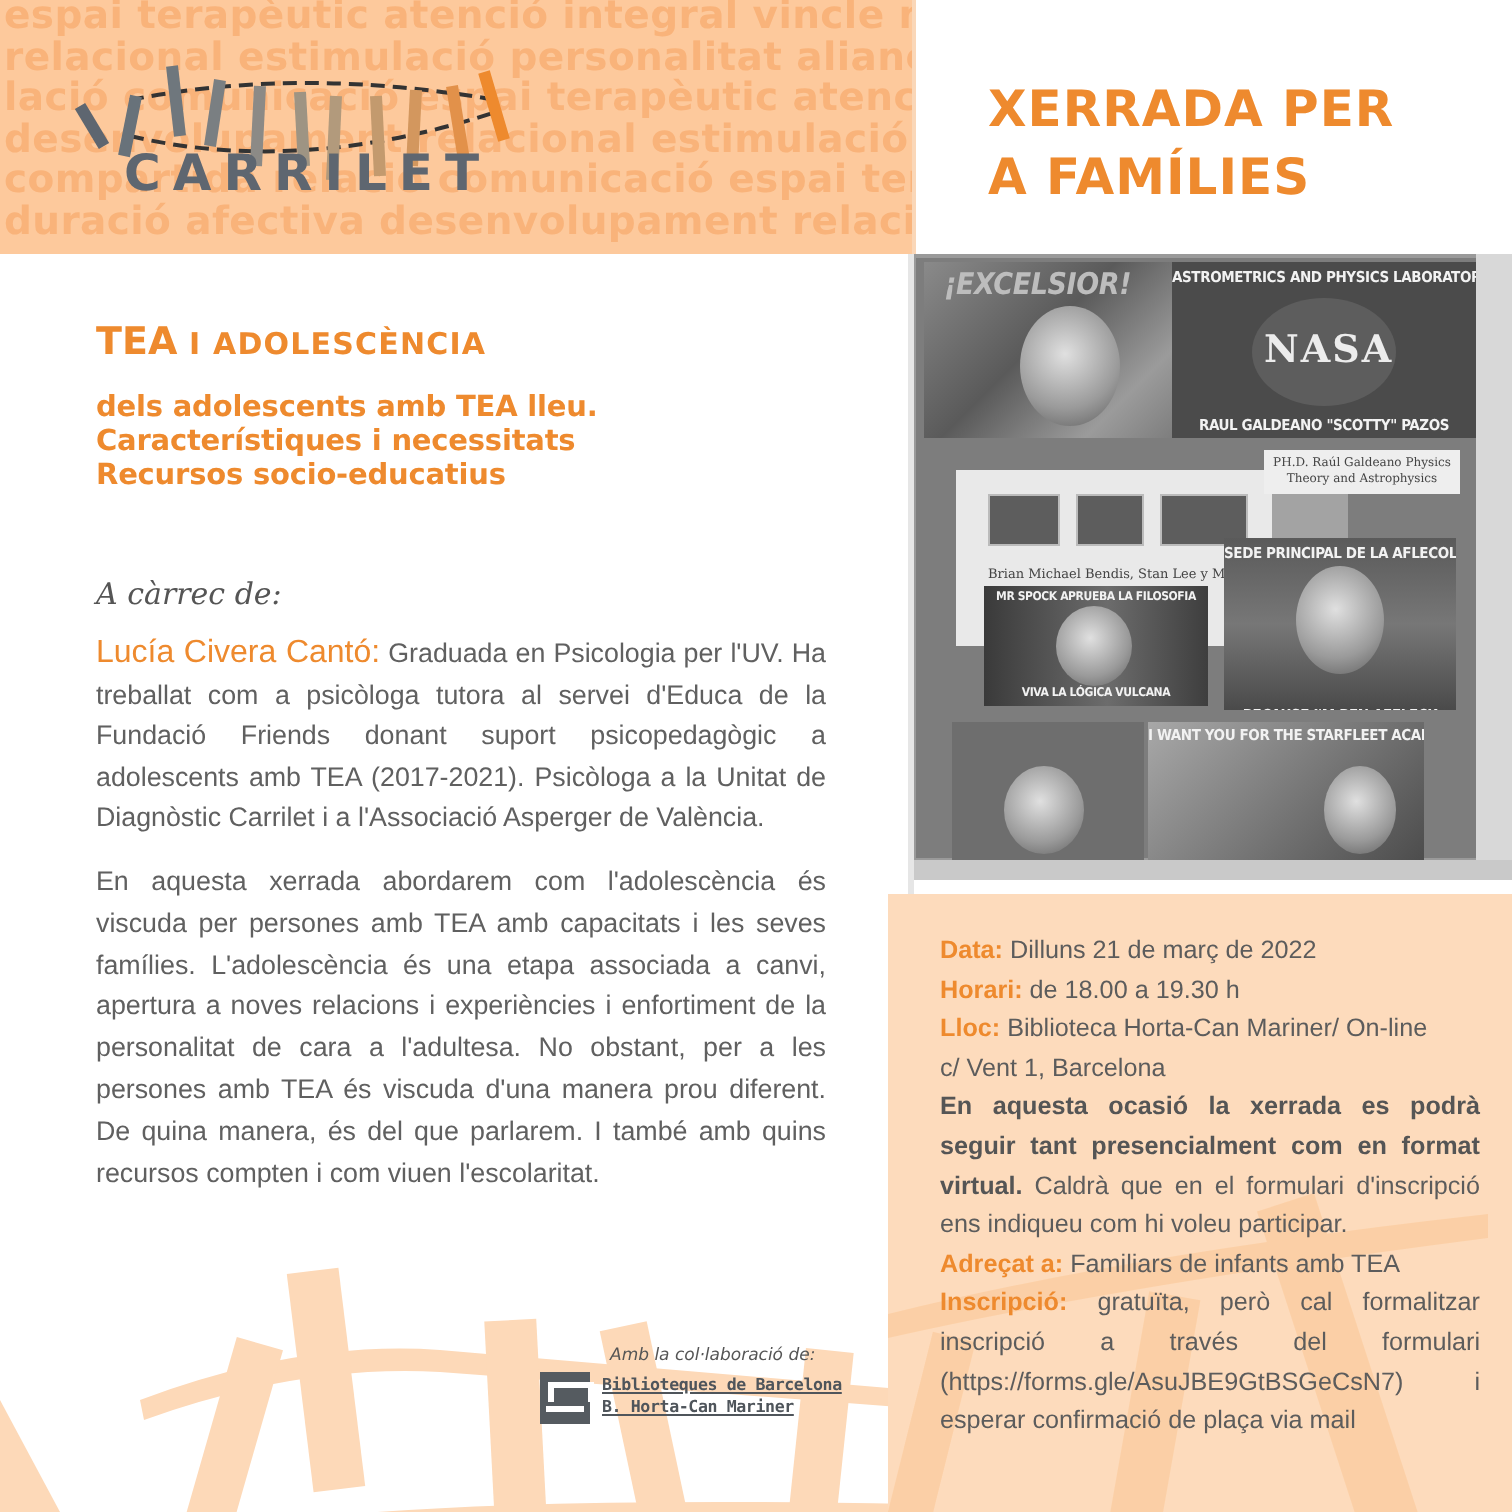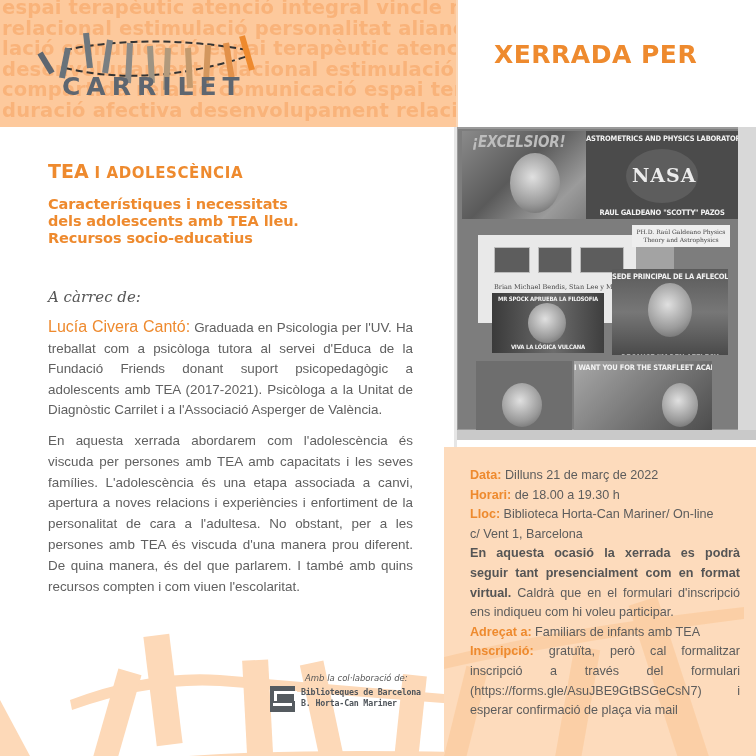--- a/index.html
+++ b/index.html
@@ -99,21 +99,21 @@
   .ladder svg { position: absolute; left: 0; top: 0; }
   .collab {
     position: absolute; left: 305px; top: 673px; font-style: italic;
     font-family: "DejaVu Sans", sans-serif; font-size: 8.5px; color: #555; text-align: right;
   }
   .lib-logo { position: absolute; left: 270px; top: 686px; width: 25px; height: 26px; background: #555b60; }
   .lib-logo::before { content: ""; position: absolute; left: 4px; top: 5px; width: 17px; height: 7px; border-top: 3px solid #fff; border-left: 3px solid #fff; border-right: 3px solid #fff; }
   .lib-logo::after { content: ""; position: absolute; left: 3px; top: 17px; width: 19px; height: 3px; background: #fff; }
   .lib-text {
     position: absolute; left: 301px; top: 687px; font-family: "DejaVu Sans Mono", monospace;
-    font-weight: bold; font-size: 8.3px; line-height: 10.5px; color: #4f555b; letter-spacing: -0.2px;
+    font-weight: bold; font-size: 8.3px; line-height: 10.5px; color: #4f555b; letter-spacing: -0.2px; text-decoration: underline;
   }
 
   
   .info {
     position: absolute; left: 444px; top: 447px; width: 336px; height: 309px;
     background: #FDDBBC; overflow: hidden;
   }
   .info svg { position: absolute; left: 0; top: 0; }
   .info-text {
     position: absolute; left: 26px; top: 19px; width: 270px;
@@ -152,20 +152,21 @@
       <line x1="196" y1="15" x2="202" y2="52" stroke="#E2914A" stroke-width="6"></line>
       <line x1="212" y1="8" x2="222" y2="42" stroke="#EE8A2E" stroke-width="6"></line>
     </svg>
   </div>
   <div class="logo-text">CARRILET</div>
 </div>
 
 <div class="title-block">
   <div class="main-title">
     <div>XERRADA PER</div>
+    <div>A FAMÍLIES</div>
   </div>
 </div>
 
 <div class="photo">
   <div class="board"></div>
   <div class="ph ph-comic">
     <div class="cap">¡EXCELSIOR!</div>
     <div class="face" style="left:48px;top:22px;width:50px;height:60px;"></div>
   </div>
   <div class="ph ph-nasa">
@@ -204,22 +205,22 @@
   <div class="frame-r"></div>
   <div class="frame-b"></div>
 </div>
 
 <div class="side-sep"></div>
 
 <div class="topic-line">
   <span class="topic-tea">TEA</span><span class="topic-rest"> I ADOLESCÈNCIA</span>
 </div>
 <div class="subtitle">
+  <div>dels adolescents amb TEA lleu.</div>
   <div>Característiques i necessitats</div>
-  <div>dels adolescents amb TEA lleu.</div>
   <div>Recursos socio-educatius</div>
 </div>
 
 <div class="acarrec">A càrrec de:</div>
 <div class="bio"><span class="speaker">Lucía Civera Cantó:</span><span> Graduada en Psicologia per l'UV. Ha treballat com a psicòloga tutora al servei d'Educa de la Fundació Friends donant suport psicopedagògic a adolescents amb TEA (2017-2021). Psicòloga a la Unitat de Diagnòstic Carrilet i a l'Associació Asperger de València.</span></div>
 
 <div class="desc">En aquesta xerrada abordarem com l'adolescència és viscuda per persones amb TEA amb capacitats i les seves famílies. L'adolescència és una etapa associada a canvi, apertura a noves relacions i experiències i enfortiment de la personalitat de cara a l'adultesa. No obstant, per a les persones amb TEA és viscuda d'una manera prou diferent. De quina manera, és del que parlarem. I també amb quins recursos compten i com viuen l'escolaritat.</div>
 
 <div class="ladder">
   <svg width="456" height="156" viewBox="0 0 456 156">

